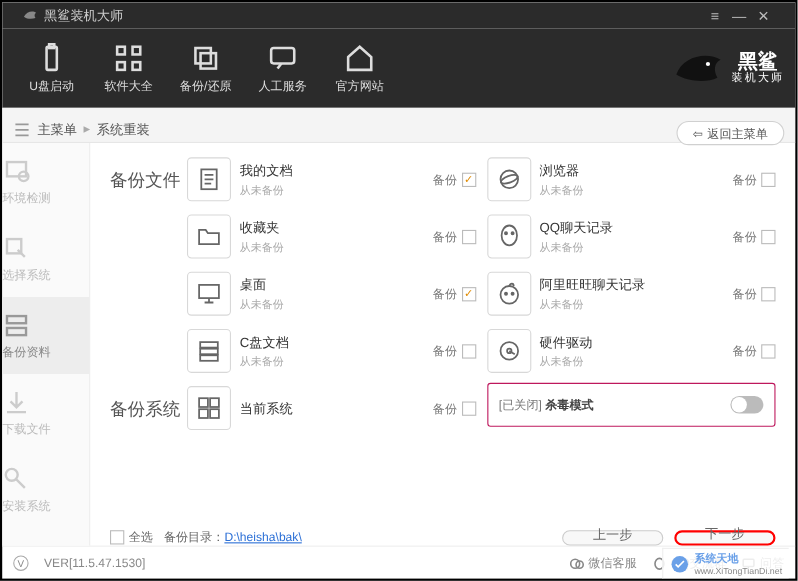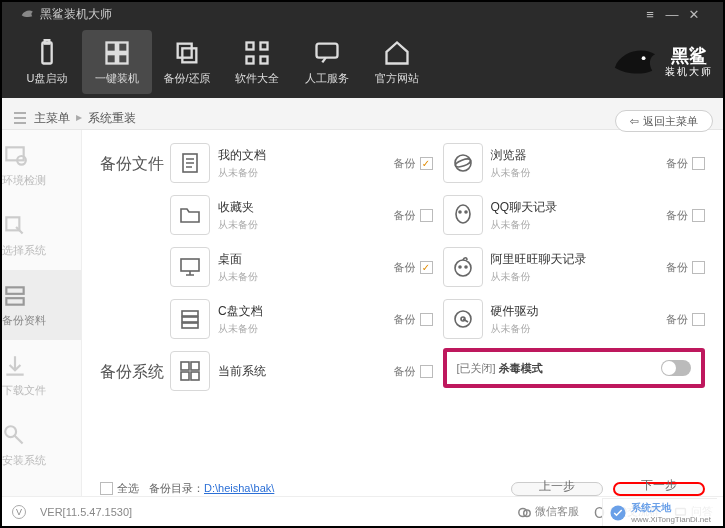--- a/index.html
+++ b/index.html
@@ -41,21 +41,21 @@
 .section-label{width:70px;font-size:16px;color:#555;padding-top:14px}
 .grid{flex:1;display:grid;grid-template-columns:1fr 1fr;column-gap:10px;row-gap:6px}
 .file-item{display:flex;align-items:center;gap:8px;height:46px}
 .file-icon{width:40px;height:40px;border:1px solid #d8d8d8;border-radius:4px;display:flex;align-items:center;justify-content:center}
 .file-icon svg{width:24px;height:24px;stroke:#666;fill:none;stroke-width:1.6}
 .file-text{flex:1;display:flex;flex-direction:column;gap:2px}
 .file-title{font-size:12px;color:#333}
 .file-sub{font-size:10px;color:#aaa}
 .file-action{display:flex;align-items:center;gap:4px;font-size:11px;color:#777}
 .chk{width:13px;height:13px;border:1px solid #bbb;display:inline-flex;align-items:center;justify-content:center;font-size:10px;color:#e08a00}
-.kill-toggle{display:flex;align-items:center;justify-content:space-between;flex:1;height:40px;border:4px solid #be185d;border-radius:3px;padding:0 10px;font-size:11px;color:#777}
+.kill-toggle{display:flex;align-items:center;justify-content:space-between;flex:1;height:40px;border:1px solid #be185d;border-radius:3px;padding:0 10px;font-size:11px;color:#777}
 .toggle{width:30px;height:16px;border-radius:8px;background:#bbb;position:relative}
 .toggle::after{content:"";position:absolute;width:14px;height:14px;border-radius:50%;background:#fff;top:1px;left:1px}
 
 .action-row{display:flex;align-items:center;padding:8px 18px 0 18px;gap:10px;font-size:11px;color:#666}
 .action-row .sel-all{display:flex;align-items:center;gap:4px}
 .backup-dir a{color:#2b6fd6;text-decoration:underline}
 .action-spacer{flex:1}
 .pill-btn{height:14px;width:92px;border:1px solid #ccc;border-radius:13px;background:#f8f8f8;font-size:12px;color:#666;display:flex;align-items:flex-end;justify-content:center}
 .pill-btn.next{border:2px solid #f00}
 
@@ -85,50 +85,39 @@
 <div class="topnav">
   <div class="nav-item">
     <span class="nav-icon">
         <svg viewBox="0 0 24 24">
           <rect x="8" y="3" width="8" height="18" rx="1"></rect>
           <rect x="10" y="1" width="4" height="3"></rect>
         </svg>
       </span>
     <span>U盘启动</span>
   </div>
-  <div class="nav-item active">
-    <span class="nav-icon">
-        <svg viewBox="0 0 24 24">
-          <rect x="3" y="3" width="8" height="8"></rect>
-          <rect x="13" y="3" width="8" height="8"></rect>
-          <rect x="3" y="13" width="8" height="8"></rect>
-          <rect x="13" y="13" width="8" height="8"></rect>
-        </svg>
-      </span>
-    <span>一键装机</span>
-  </div>
-  <div class="nav-item">
-    <span class="nav-icon">
-        <svg viewBox="0 0 24 24">
-          <rect x="4" y="4" width="12" height="12"></rect>
-          <rect x="8" y="8" width="12" height="12"></rect>
-        </svg>
-      </span>
-    <span>备份/还原</span>
-  </div>
   <div class="nav-item">
     <span class="nav-icon">
         <svg viewBox="0 0 24 24">
           <rect x="3" y="3" width="6" height="6"></rect>
           <rect x="15" y="3" width="6" height="6"></rect>
           <rect x="3" y="15" width="6" height="6"></rect>
           <rect x="15" y="15" width="6" height="6"></rect>
         </svg>
       </span>
     <span>软件大全</span>
+  </div>
+  <div class="nav-item">
+    <span class="nav-icon">
+        <svg viewBox="0 0 24 24">
+          <rect x="4" y="4" width="12" height="12"></rect>
+          <rect x="8" y="8" width="12" height="12"></rect>
+        </svg>
+      </span>
+    <span>备份/还原</span>
   </div>
   <div class="nav-item">
     <span class="nav-icon">
         <svg viewBox="0 0 24 24">
           <rect x="3" y="4" width="18" height="12" rx="2"></rect>
           <path d="M8 20l3-4"></path>
         </svg>
       </span>
     <span>人工服务</span>
   </div>

